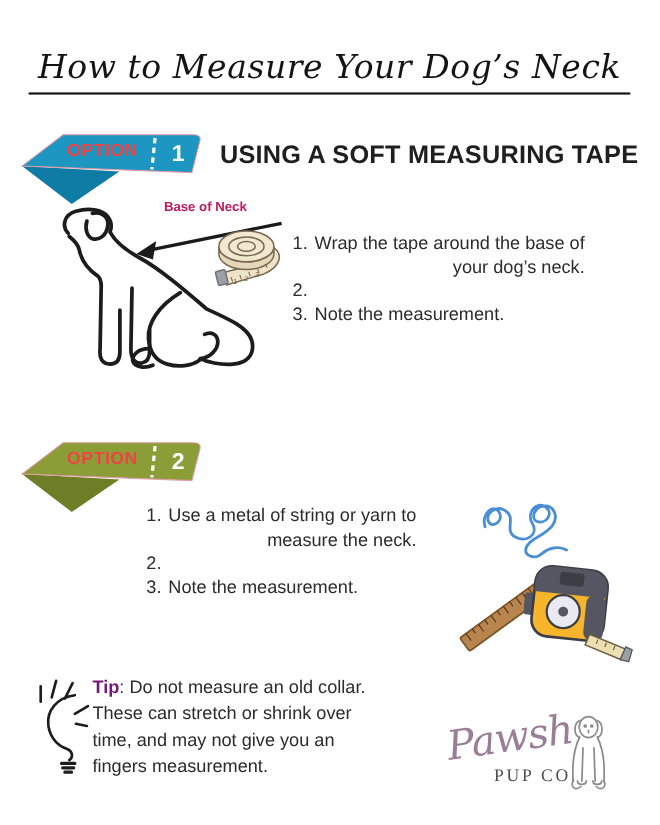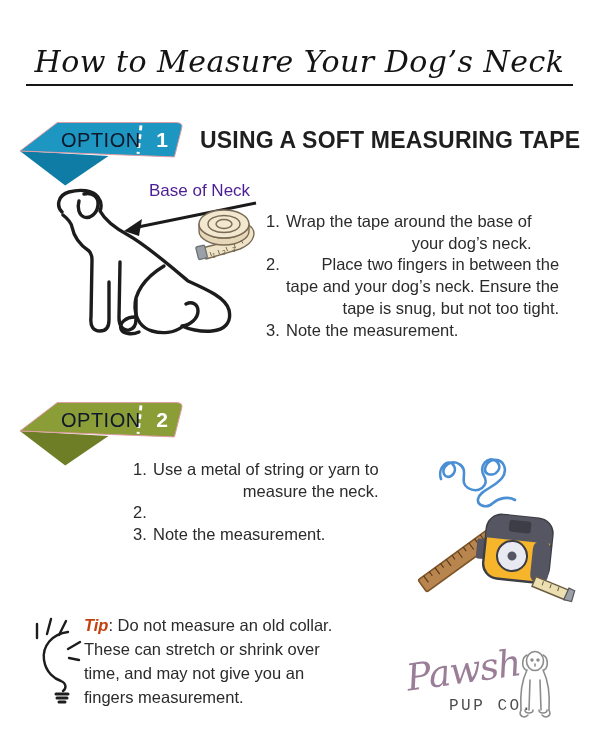--- a/index.html
+++ b/index.html
@@ -8,40 +8,40 @@
   .abs{position:absolute;}
 
   
   #title-wrap{left:0;top:44px;width:599px;text-align:center;}
   #title{display:inline-block;font-family:"DejaVu Serif",serif;font-style:italic;
          font-size:30px;color:#141414;border-bottom:2.5px solid #161616;
          padding:0 8px 5px 8px;letter-spacing:.5px;}
 
   
   .ribbon-svg{width:182px;height:72px;}
-  .badge-label{color:#0f172a;font-weight:normal;font-size:20px;letter-spacing:.5px;}
+  .badge-label{color:#ef4444;font-weight:bold;font-size:16px;letter-spacing:.5px;}
   .badge-num{color:#ffffff;font-weight:bold;font-size:21px;}
   .section-heading{font-weight:bold;font-size:23px;color:#1f1f1f;letter-spacing:.2px;}
 
   
   .steps{display:flex;flex-direction:column;}
   .step{display:flex;font-size:16.5px;line-height:21.7px;color:#2b2b2b;}
   .step .num{width:20px;flex:0 0 20px;}
   .step .txt{white-space:pre-line;text-align:right;}
 
-  .callout-label{font-weight:normal;font-size:17px;color:#4c1d95;}
+  .callout-label{font-weight:bold;font-size:12px;color:#be185d;}
 
   
   #tip-text{font-size:16.5px;line-height:24px;color:#2b2b2b;width:300px;white-space:pre-line;}
-  #tip-text b{color:#c2410c;font-style:italic;}
+  #tip-text b{color:#701a75;}
 
   
   #logo-script{font-family:"DejaVu Serif",serif;font-style:italic;font-size:37px;
                color:#9a7d97;transform:rotate(-8deg);letter-spacing:-1px;}
-  #logo-sub{font-family:Liberation Mono, monospace;font-size:16px;letter-spacing:2.5px;color:#4e4e4e;}
+  #logo-sub{font-family:Liberation Serif, serif;font-size:16px;letter-spacing:2.5px;color:#4e4e4e;}
 </style>
 </head>
 <body>
 
 <div id="canvas">
 
   <div class="abs" id="title-wrap">
     <span id="title">How to Measure Your Dog’s Neck</span>
   </div>
 
@@ -94,23 +94,20 @@
   </svg>
 
   <div class="abs steps" style="left:266px;top:211px;width:322px;">
     <div class="step">
       <span class="num">1.</span>
       <span class="txt">Wrap the tape around the base of
 your dog’s neck.</span>
     </div>
     <div class="step">
       <span class="num">2.</span>
-      <span class="txt">Place two fingers in between the
-tape and your dog’s neck. Ensure the
-tape is snug, but not too tight.</span>
     </div>
     <div class="step">
       <span class="num">3.</span>
       <span class="txt">Note the measurement.</span>
     </div>
   </div>
 
   <svg class="abs ribbon-svg" style="left:18px;top:396px;" viewBox="0 0 185 72">
     <path d="M2,35 L92,40 L48,70 Z" fill="#6d7e26"></path>
     <path d="M2,35 L40,6 L160,6 Q168,6 166.5,11.5 L159,41 Z" stroke="#e29aa6" stroke-width="1" fill="#8a9d37"></path>

